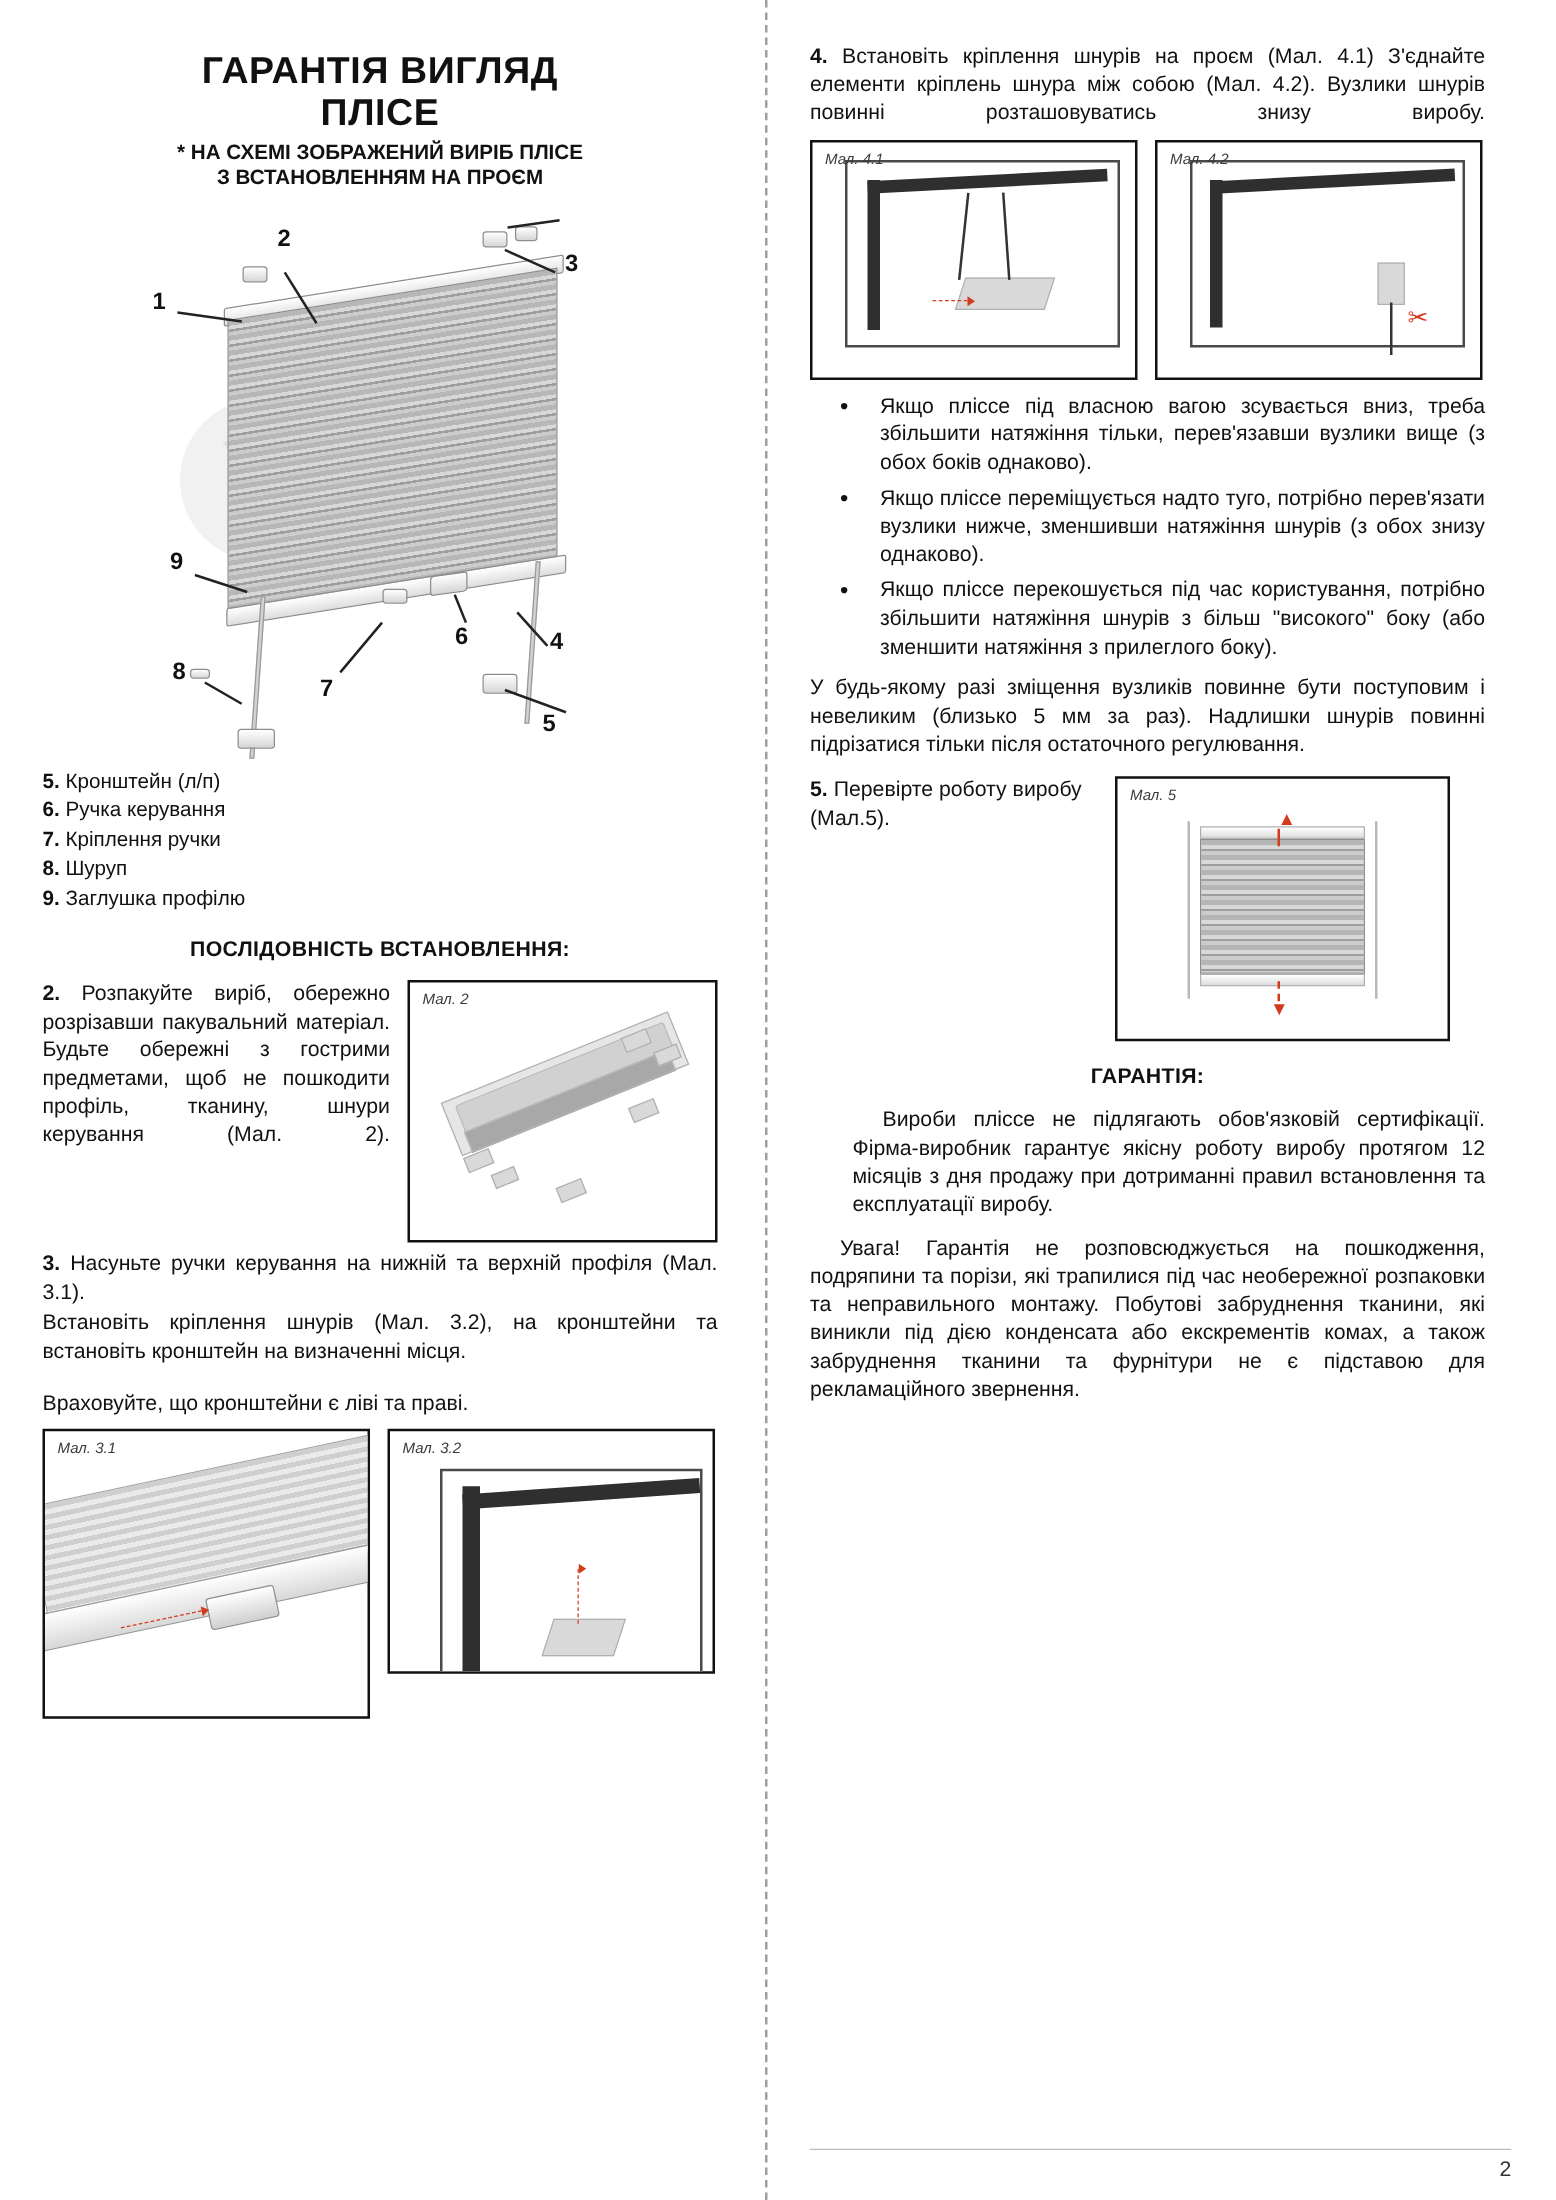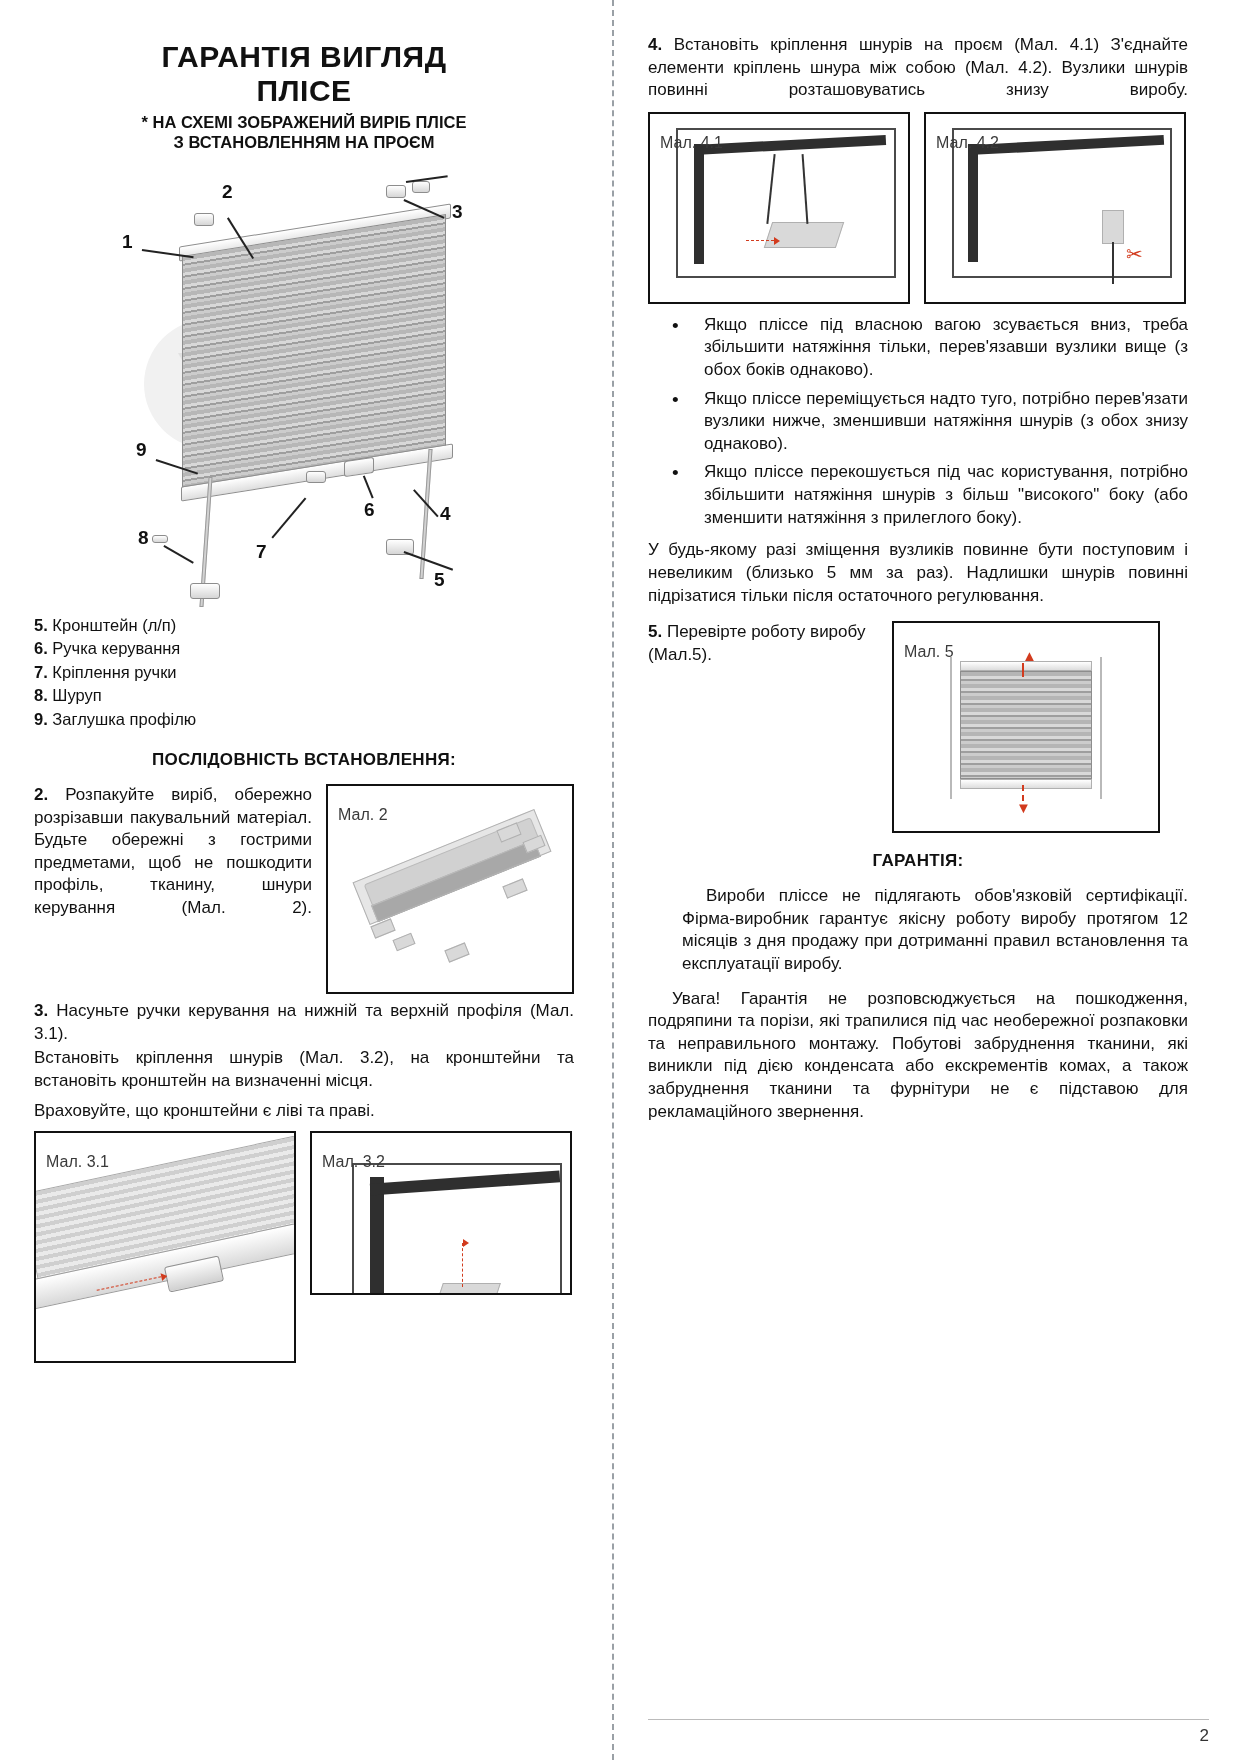--- a/index.html
+++ b/index.html
@@ -152,24 +152,25 @@
 
   
   .fig-box {
     border: 2px solid #111;
     position: relative;
     background: #fff;
     overflow: hidden;
   }
   .fig-label {
     position: absolute;
-    left: 10px; top: 20px;
-    font-size: 16px;
+    left: 10px; top: 6px;
+    font-size: 12px;
     color: #3a3a3a;
     z-index: 5;
+    font-style: italic;
   }
   .figrow { display: flex; gap: 14px; }
 
   .text-fig-wrap { display: flex; gap: 14px; align-items: flex-start; }
 
   
   .win-frame {
     position: absolute;
     background: #fff;
     border: 2px solid #4a4a4a;
@@ -311,37 +312,37 @@
         <div class="win-gray" style="left:66px;top:150px;width:20px;height:12px;transform:rotate(-22deg);"></div>
         <div class="win-gray" style="left:118px;top:160px;width:22px;height:13px;transform:rotate(-22deg);"></div>
       </div>
     </div>
 
     <div style="margin-top:6px;">
       <p style="margin-bottom:2px;">
         <b>3.</b>
         <span>Насуньте ручки керування на нижній та верхній профіля (Мал. 3.1).</span>
       </p>
-      <p style="margin-bottom:8px;">
+      <p style="margin-bottom:20px;">
         <span>Встановіть кріплення шнурів (Мал. 3.2), на кронштейни та встановіть кронштейн на визначенні місця.</span>
       </p>
       <p style="text-align:left;">
         <span>Враховуйте, що кронштейни є ліві та праві.</span>
       </p>
     </div>
 
     <div class="figrow" style="margin-top:6px;">
       <div class="fig-box" style="width:262px;height:232px;">
         <span class="fig-label">Мал. 3.1</span>
         <div style="position:absolute;left:-10px;top:30px;width:290px;height:92px;transform:rotate(-12deg);background:repeating-linear-gradient(to bottom,#cfcfcf 0 4px,#eaeaea 4px 8px);border:1px solid #a8a8a8;"></div>
         <div style="position:absolute;left:-10px;top:116px;width:300px;height:30px;transform:rotate(-12deg);background:linear-gradient(to bottom,#ffffff,#d8d8d8);border:1px solid #9b9b9b;"></div>
         <div style="position:absolute;left:130px;top:128px;width:56px;height:26px;transform:rotate(-12deg);background:linear-gradient(to bottom,#ffffff,#d0d0d0);border:1px solid #909090;border-radius:3px;"></div>
         <div class="arrow-red" style="left:60px;top:150px;width:66px;transform:rotate(-12deg);"></div>
       </div>
-      <div class="fig-box" style="width:262px;height:164px;">
+      <div class="fig-box" style="width:262px;height:196px;">
         <span class="fig-label">Мал. 3.2</span>
         <div class="win-frame" style="left:40px;top:30px;width:210px;height:180px;"></div>
         <div class="win-dark" style="left:58px;top:44px;width:14px;height:160px;"></div>
         <div class="win-dark" style="left:58px;top:44px;width:190px;height:12px;transform:rotate(-4deg);"></div>
         <div class="win-gray" style="left:126px;top:150px;width:58px;height:30px;transform:skewX(-18deg);"></div>
         <div class="arrow-red" style="left:150px;top:110px;width:0;height:44px;border-top:none;border-left:1.5px dashed #d23b1e;"></div>
       </div>
     </div>
   </div>
 

